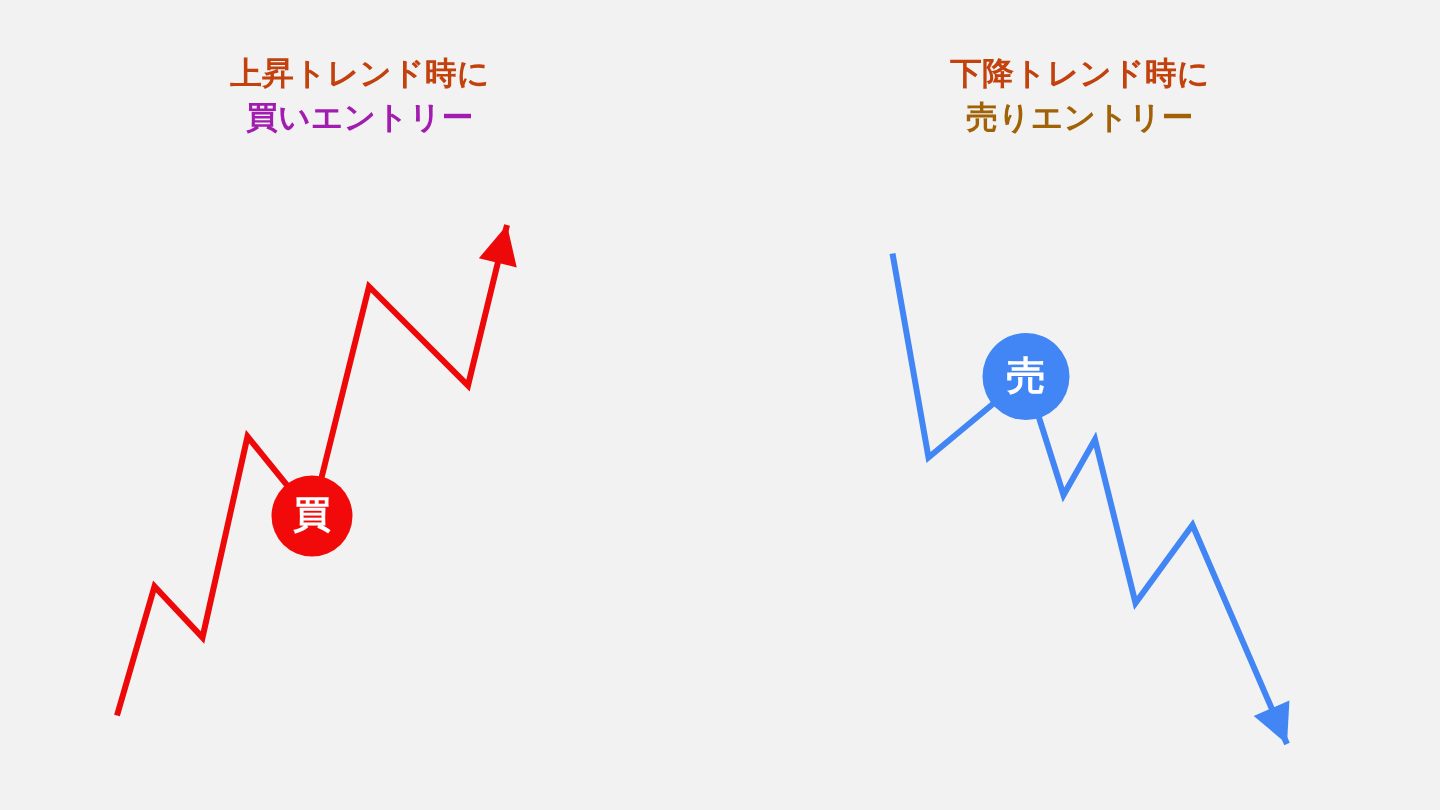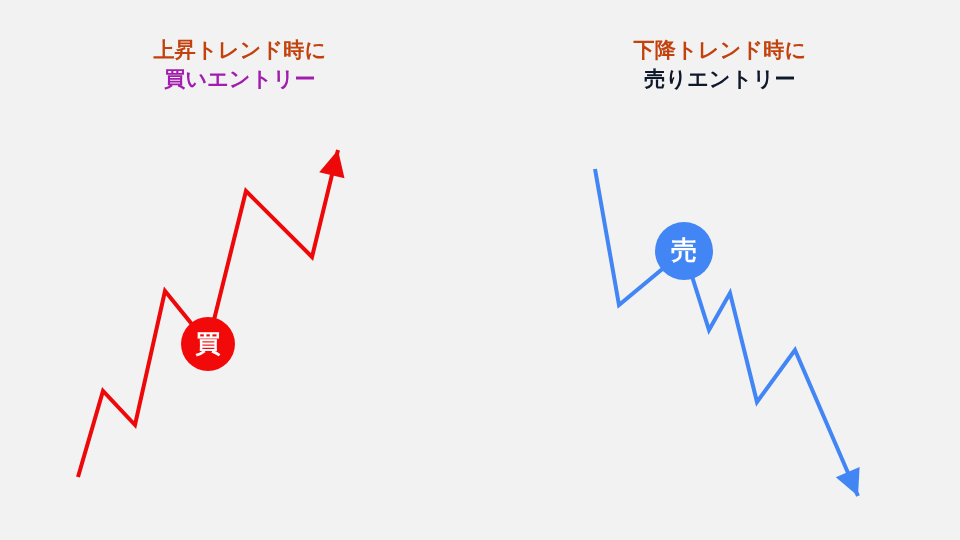--- a/index.html
+++ b/index.html
@@ -42,21 +42,21 @@
     -webkit-font-smoothing: antialiased;
   }
   .title-line {
     display: block;
     font-size: 21px;
     font-weight: bold;
     letter-spacing: 0.3px;
   }
   .title-line-1 { color: #c2410c; }
   .title-line-2.buy  { color: #a21caf; }
-  .title-line-2.sell { color: #0f172a; }
+  .title-line-2.sell { color: #a16207; }
 
   .chart-svg {
     position: absolute;
     left: 0;
     top: 0;
     width: 960px;
     height: 540px;
     pointer-events: none;
   }
 

